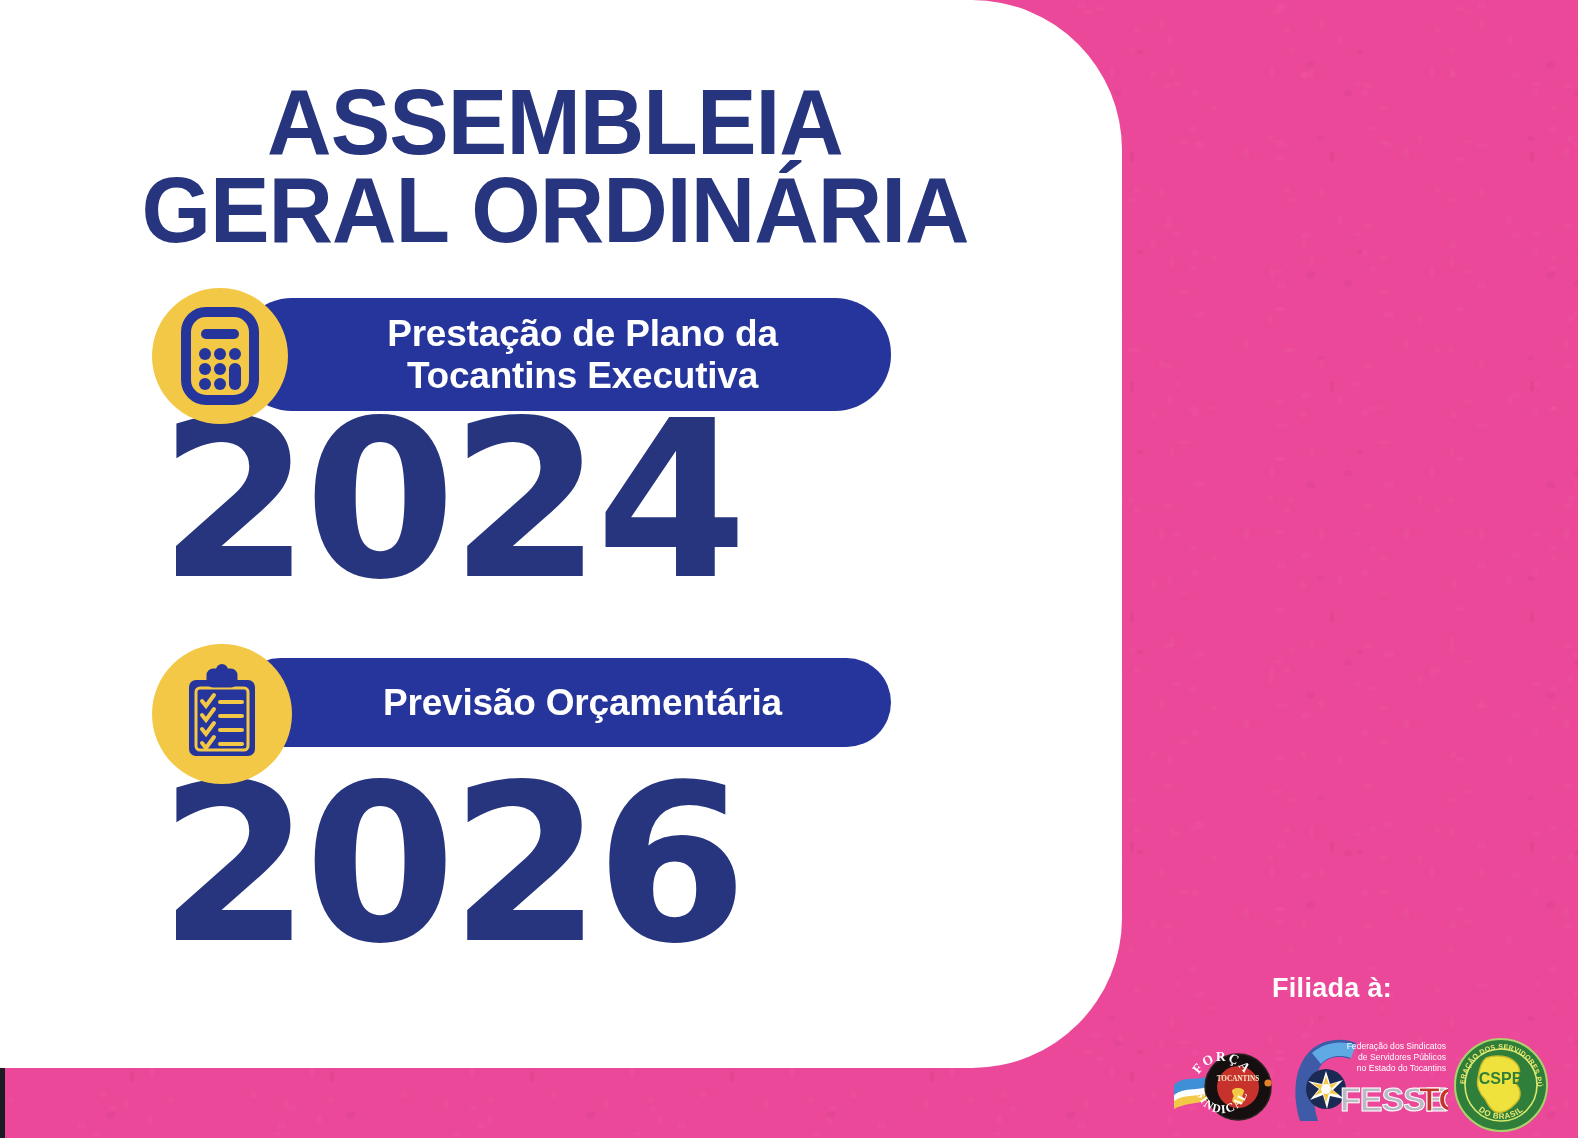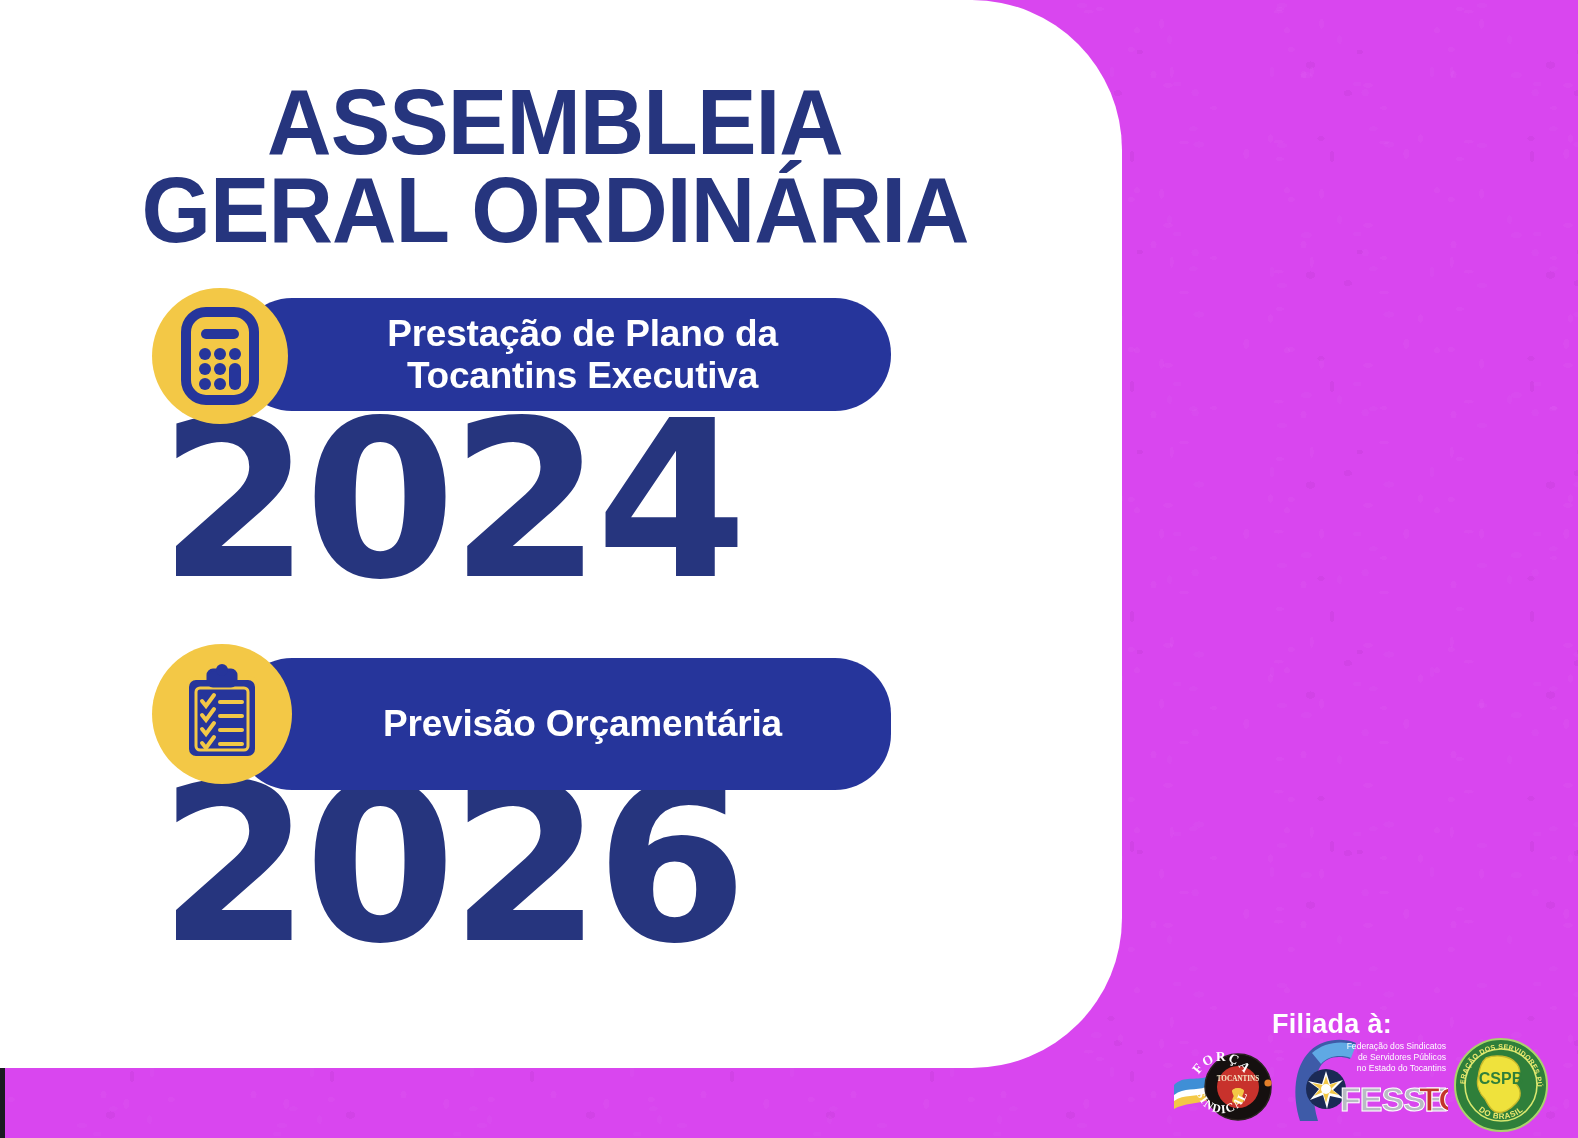--- a/index.html
+++ b/index.html
@@ -9,21 +9,21 @@
     background:#232f6e;
     font-family:"Liberation Sans", sans-serif;
     position:relative;
   }
 
   
   #poster{
     position:absolute;inset:0;
     width:1578px;height:1138px;
     overflow:hidden;
-    background:#d946ef;
+    background:#ec4899;
   }
 
   
   .noise{
     position:absolute;inset:0;
     pointer-events:none;
     opacity:.55;
     background-image:
       radial-gradient(ellipse 7px 3px at 11% 6%,  rgba(255,255,255,.055) 60%, transparent 61%),
       radial-gradient(ellipse 4px 8px at 26% 14%, rgba(255,255,255,.05) 60%, transparent 61%),
@@ -108,21 +108,21 @@
   #block-1 .badge-circle{width:140px;height:140px;}
 
   .badge-pill{
     position:absolute;left:236px;top:10px;
     width:655px;height:113px;
     background:#26359b;
     border-radius:56px;
     display:flex;align-items:center;justify-content:center;
     z-index:2;
   }
-  #block-1 .badge-pill{top:14px;height:132px;}
+  #block-1 .badge-pill{top:14px;height:89px;}
 
   .badge-text{
     color:#ffffff;
     font-weight:700;
     font-size:37px;
     line-height:1.12;
     text-align:center;
     padding-left:56px;padding-right:18px;
     letter-spacing:-.2px;
     font-family:"Liberation Sans", sans-serif;
@@ -147,21 +147,20 @@
   .footer{
     position:absolute;
     left:1160px;top:965px;
     width:418px;height:173px;
   }
   .filiada{
     position:absolute;left:112px;top:8px;
     color:#ffffff;font-weight:700;font-size:27px;
     letter-spacing:.3px;
     white-space:nowrap;
-    margin-top:36px;
   }
   .logos{
     position:absolute;left:0;top:38px;
     width:418px;height:120px;
   }
   .logo{position:absolute;}
   #logo-forca{left:12px;top:38px;width:118px;height:88px;}
   #logo-fesserto{left:128px;top:30px;width:160px;height:95px;text-align:right;}
   #logo-cspb{left:292px;top:33px;width:98px;height:98px;}
 </style>

